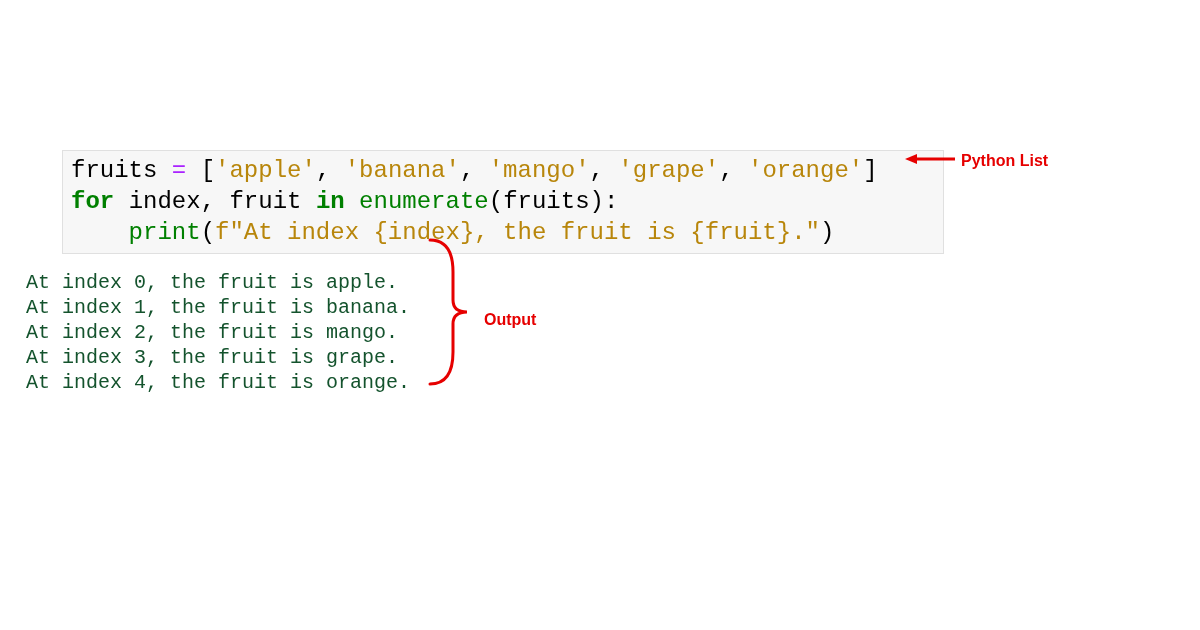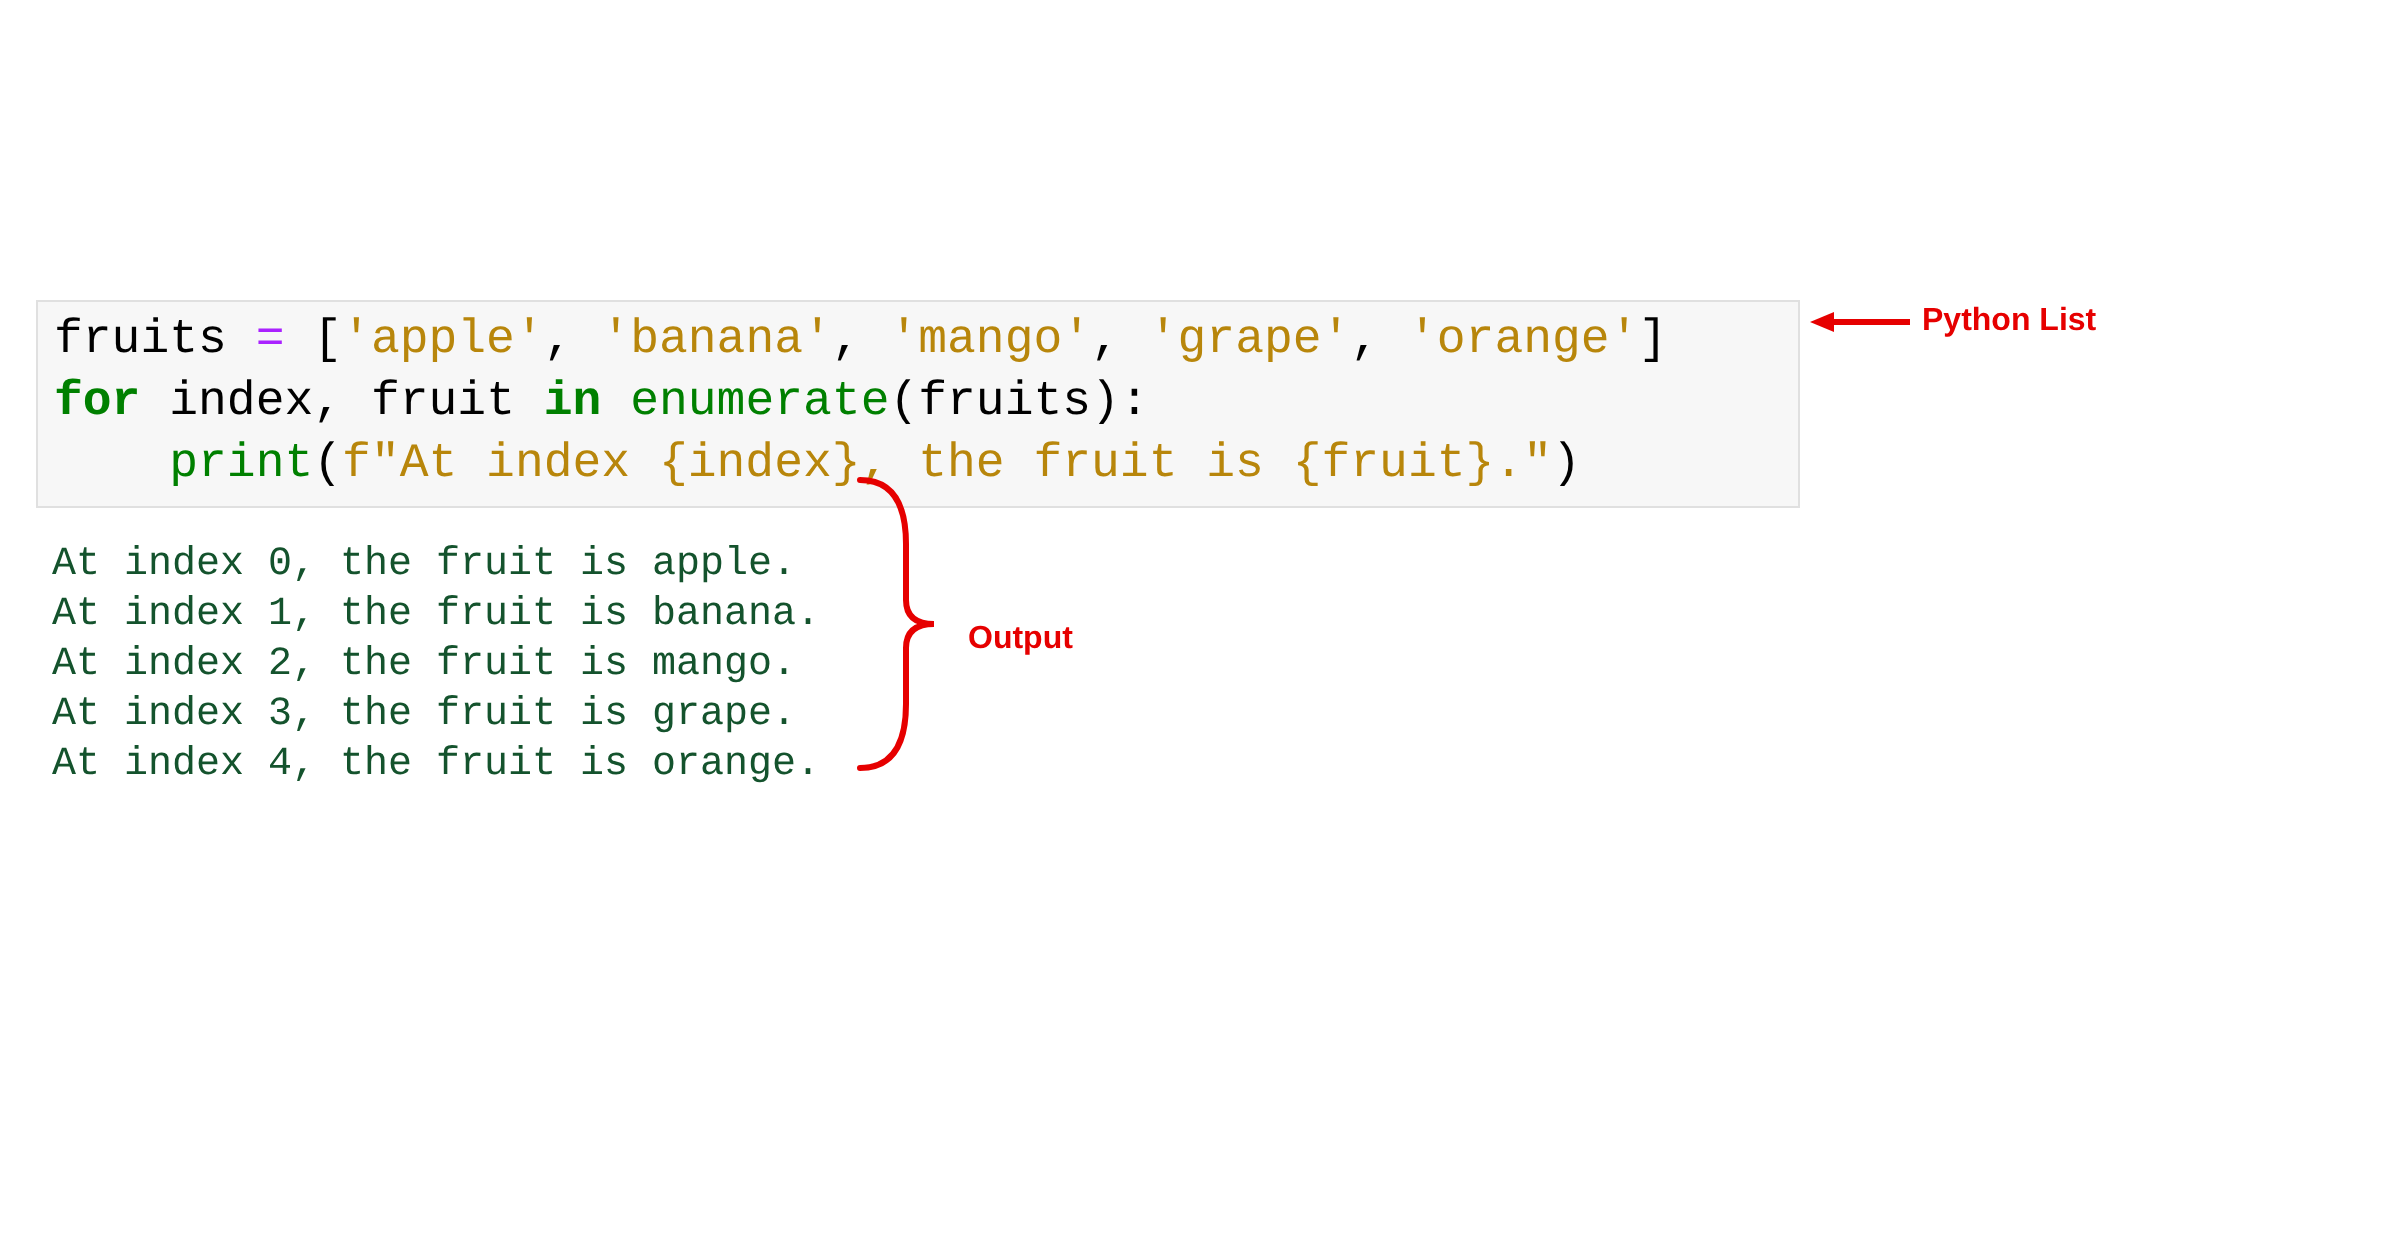--- a/index.html
+++ b/index.html
@@ -18,20 +18,21 @@
     }
     .code-block {
       background: #f7f7f7;
       border: 1px solid #e0e0e0;
       padding: 4px 8px;
       width: 882px;
       font-size: 24px;
       line-height: 1.3;
       white-space: pre;
       color: #000;
+      margin-left: 44px;
     }
     .output-block {
       margin-top: 12px;
       padding: 4px 8px;
       font-size: 20px;
       line-height: 1.25;
       white-space: pre;
       color: #14532d;
     }
     .tok-var { color: #000; }
@@ -43,21 +44,21 @@
     .tok-f { color: #b8860b; }
     .tok-interp { color: #b8860b; }
 
     .annotation {
       position: absolute;
       font-family: Arial, sans-serif;
       font-weight: bold;
       font-size: 16px;
       color: #e60000;
       display: flex;
-      align-items: center;
+      align-items: flex-start;
     }
     .annotation-list {
       top: 152px;
       left: 905px;
     }
     .arrow-left-svg {
       margin-right: 6px;
     }
     .annotation-output {
       top: 311px;

